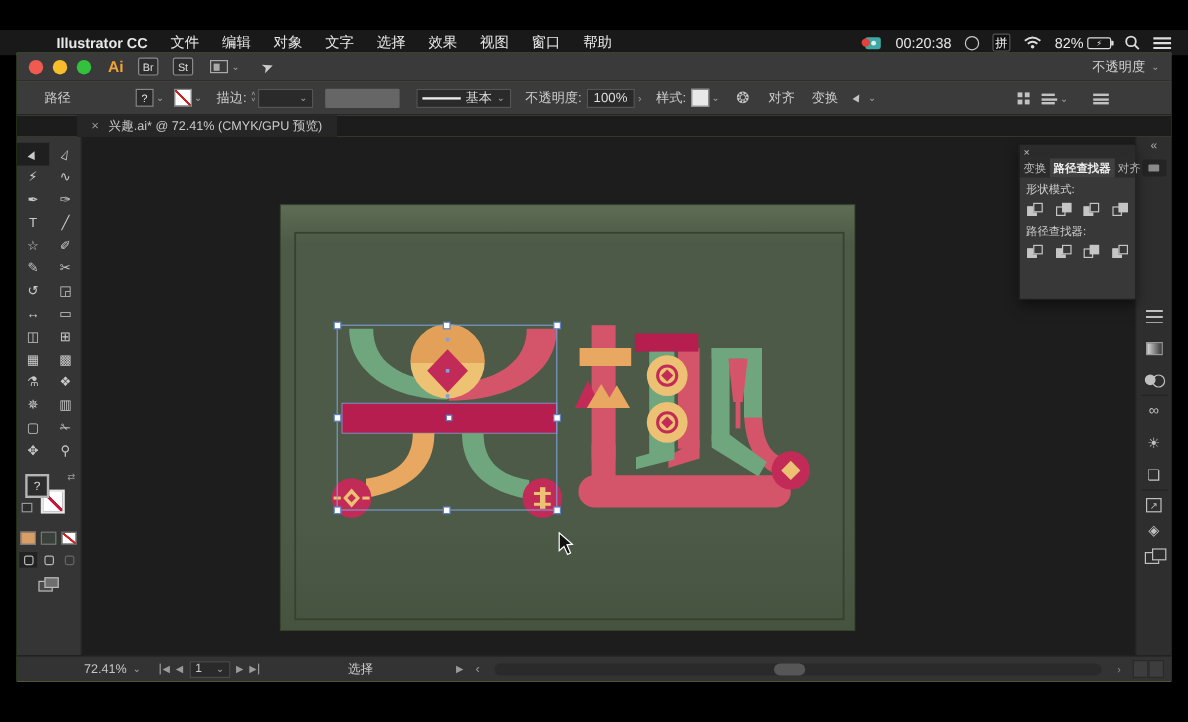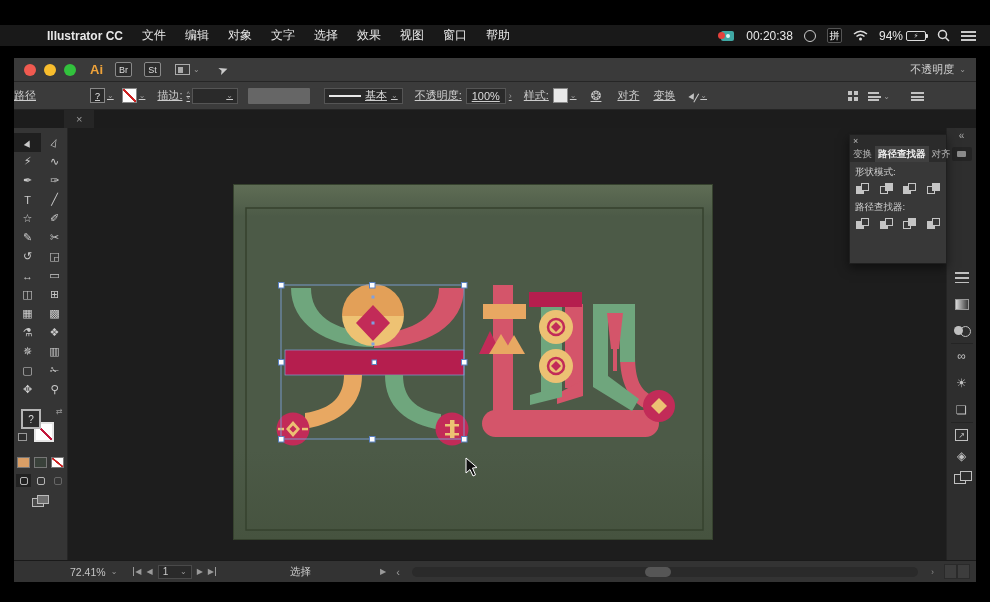--- a/index.html
+++ b/index.html
@@ -17,21 +17,21 @@
   .rec-icon .lens{position:absolute;left:8px;top:4px;width:4px;height:4px;background:#d9f3f2;border-radius:50%;}
   .rec-icon .dot{position:absolute;left:0;top:2px;width:7px;height:7px;background:#e4413c;border-radius:50%;}
   .cc-ring{width:12px;height:12px;border:1.5px solid #ccc;border-radius:50%;}
   .ime{width:15px;height:15px;background:#111;border:1px solid #555;color:#fff;font-size:10px;display:flex;align-items:center;justify-content:center;border-radius:2px;}
   .battery{display:flex;align-items:center;gap:3px;}
   .batt-shape{position:relative;width:20px;height:10px;border:1px solid #ddd;border-radius:2px;display:flex;align-items:center;justify-content:center;color:#ddd;font-size:7px;}
   .batt-shape:after{content:"";position:absolute;right:-3px;top:2.5px;width:2px;height:4px;background:#ddd;border-radius:0 1px 1px 0;}
   .mb-time{font-size:12px;}
 
   
-  .window{position:absolute;left:14px;top:58px;width:962px;height:524px;background:#bef264;}
+  .window{position:absolute;left:14px;top:44px;width:962px;height:524px;background:#bef264;}
 
   
   .titlebar{position:relative;height:24px;background:#3a3a3a;border-bottom:1px solid #262626;display:flex;align-items:center;}
   .lights{display:flex;gap:8px;margin-left:10px;}
   .light{width:12px;height:12px;border-radius:50%;}
   .light.r{background:#f05a50;}.light.y{background:#f8bd2d;}.light.g{background:#32c23d;}
   .ai-logo{margin-left:14px;color:#efa33a;font-weight:bold;font-size:13px;}
   .mini-app{margin-left:12px;width:17px;height:15px;border:1px solid #8a8a8a;border-radius:2px;color:#ddd;font-size:9px;display:flex;align-items:center;justify-content:center;background:#2d2d2d;}
   .layout-sw{margin-left:14px;display:flex;align-items:center;gap:3px;color:#bbb;}
   .layout-ic{width:15px;height:11px;border:1px solid #aaa;position:relative;}
@@ -39,21 +39,21 @@
   .share-ic{margin-left:18px;color:#ccc;font-size:12px;transform:rotate(-20deg);}
   .chev{color:#9a9a9a;font-size:8px;}
   .tb-right{margin-left:auto;display:flex;align-items:center;gap:14px;padding-right:10px;}
   .workspace{display:flex;gap:5px;align-items:center;color:#d0d0d0;font-size:11px;}
   .stock-search{display:flex;align-items:center;gap:5px;width:168px;height:16px;border:1px solid #5e5e5e;border-radius:2px;padding:0 6px;color:#8e8e8e;}
   .stock-search input{background:transparent;border:0;outline:0;color:#9a9a9a;font-size:10.5px;width:130px;}
   .mag{width:8px;height:8px;border:1.5px solid #8e8e8e;border-radius:50%;position:relative;}
   .mag:after{content:"";position:absolute;left:6px;top:6px;width:4px;height:1.5px;background:#8e8e8e;transform:rotate(45deg);}
 
   
-  .controlbar{position:relative;height:28px;background:#3b3b3b;border-bottom:1px solid #252525;display:flex;align-items:center;color:#ccc;font-size:11px;padding-left:0;text-decoration:underline;}
+  .controlbar{position:relative;height:28px;background:#3b3b3b;border-bottom:1px solid #252525;display:flex;align-items:center;color:#ccc;font-size:11px;padding-left:23px;}
   .swatch{width:15px;height:15px;border:1px solid #888;background:#2a2a2a;display:flex;align-items:center;justify-content:center;font-size:9px;color:#eee;}
   .swatch.none{background:linear-gradient(to top right,#fff 45%,#c22 46%,#c22 54%,#fff 55%);}
   .swatch.white{background:#e8e8e8;}
   .dark-box{height:16px;background:#2a2a2a;border:1px solid #555;display:flex;align-items:center;padding:0 4px;gap:4px;color:#ddd;justify-content:center;}
   .stepper{display:flex;flex-direction:column;justify-content:center;font-size:6px;line-height:5px;color:#aaa;margin-left:4px;}
   .disabled-box{width:62px;height:16px;background:#9b9b9b;opacity:.45;border-radius:1px;margin-left:10px;}
   .stroke-line{width:32px;height:2px;background:#e8e8e8;}
   .cb-label{margin-left:12px;white-space:nowrap;}
   .cb-icon{color:#c7c7c7;}
   .cb-abs{position:absolute;top:0;height:28px;display:flex;align-items:center;gap:4px;color:#c2c2c2;}
@@ -172,21 +172,21 @@
         </span>
       <span class="mb-time">00:20:38</span>
       <span class="cc-ring"></span>
       <span class="ime">拼</span>
       <svg width="15" height="11">
           <path d="M1 4 Q7.5 -1.5 14 4" stroke="#ddd" stroke-width="1.5" fill="none"></path>
           <path d="M3.5 6.5 Q7.5 3 11.5 6.5" stroke="#ddd" stroke-width="1.5" fill="none"></path>
           <circle cx="7.5" cy="9" r="1.5" fill="#ddd"></circle>
         </svg>
       <span class="battery">
-        <span>94%</span>
+        <span>82%</span>
         <span class="batt-shape">⚡</span>
       </span>
       <svg width="13" height="13">
           <circle cx="5.5" cy="5.5" r="4" stroke="#ddd" stroke-width="1.5" fill="none"></circle>
           <line x1="8.5" y1="8.5" x2="12" y2="12" stroke="#ddd" stroke-width="1.5"></line>
         </svg>
       <svg width="15" height="11">
           <g stroke="#ddd" stroke-width="1.8">
             <line x1="0" y1="2" x2="15" y2="2"></line>
             <line x1="0" y1="6" x2="15" y2="6"></line>
@@ -264,20 +264,21 @@
           <span class="chev">⌄</span>
         </span>
       <span class="cb-abs" style="right:52px;">
           <span class="hamb"></span>
         </span>
     </div>
 
     <div class="tabbar">
       <div class="doctab">
         <span class="x">×</span>
+        <span>兴趣.ai* @ 72.41% (CMYK/GPU 预览)</span>
       </div>
     </div>
 
     <div class="main">
 
       <div class="toolbar">
         <div class="tools-grid">
           <div class="tool active">
               <span class="rot">►</span>
             </div>

